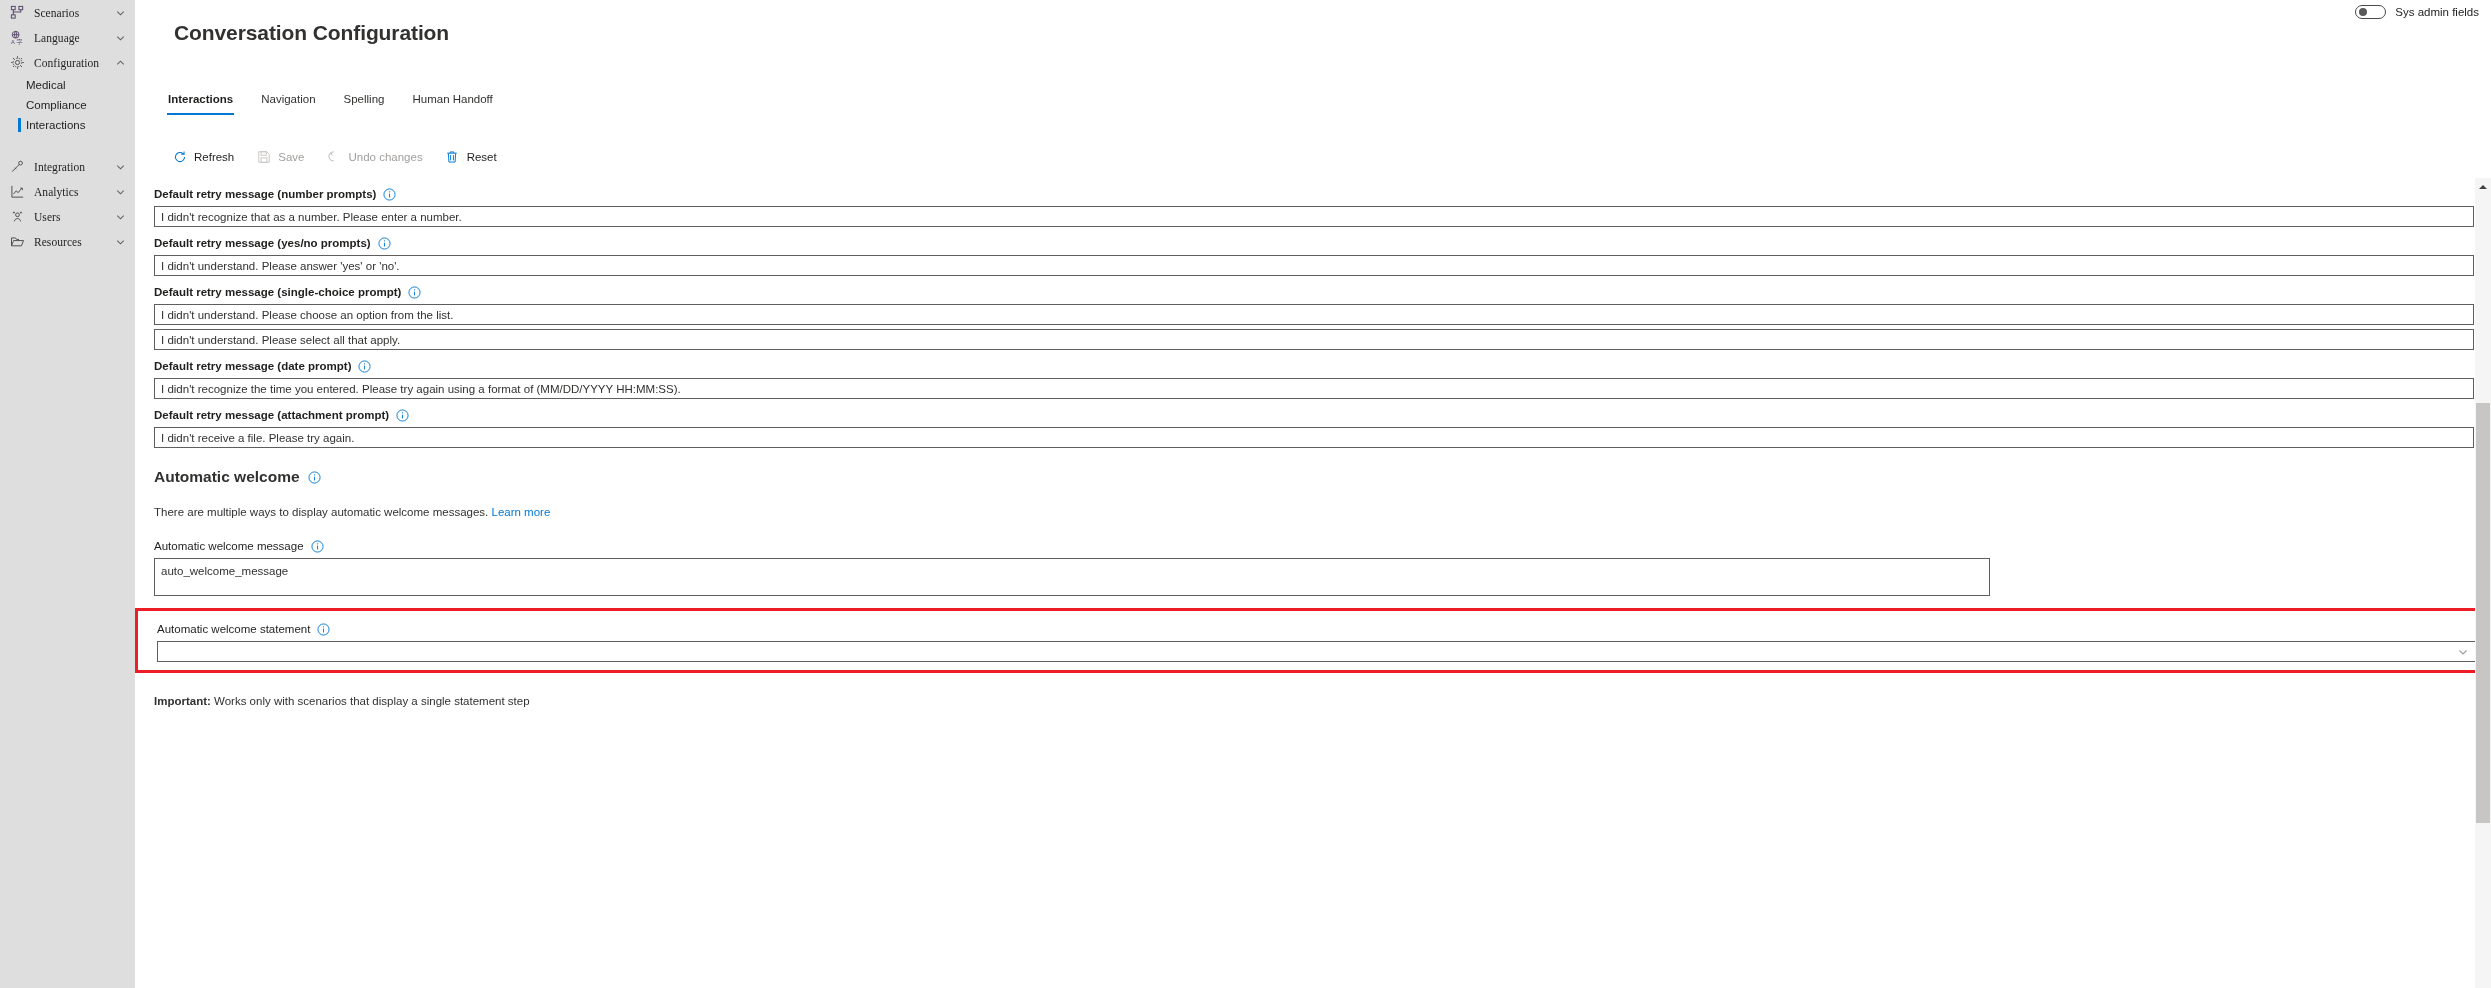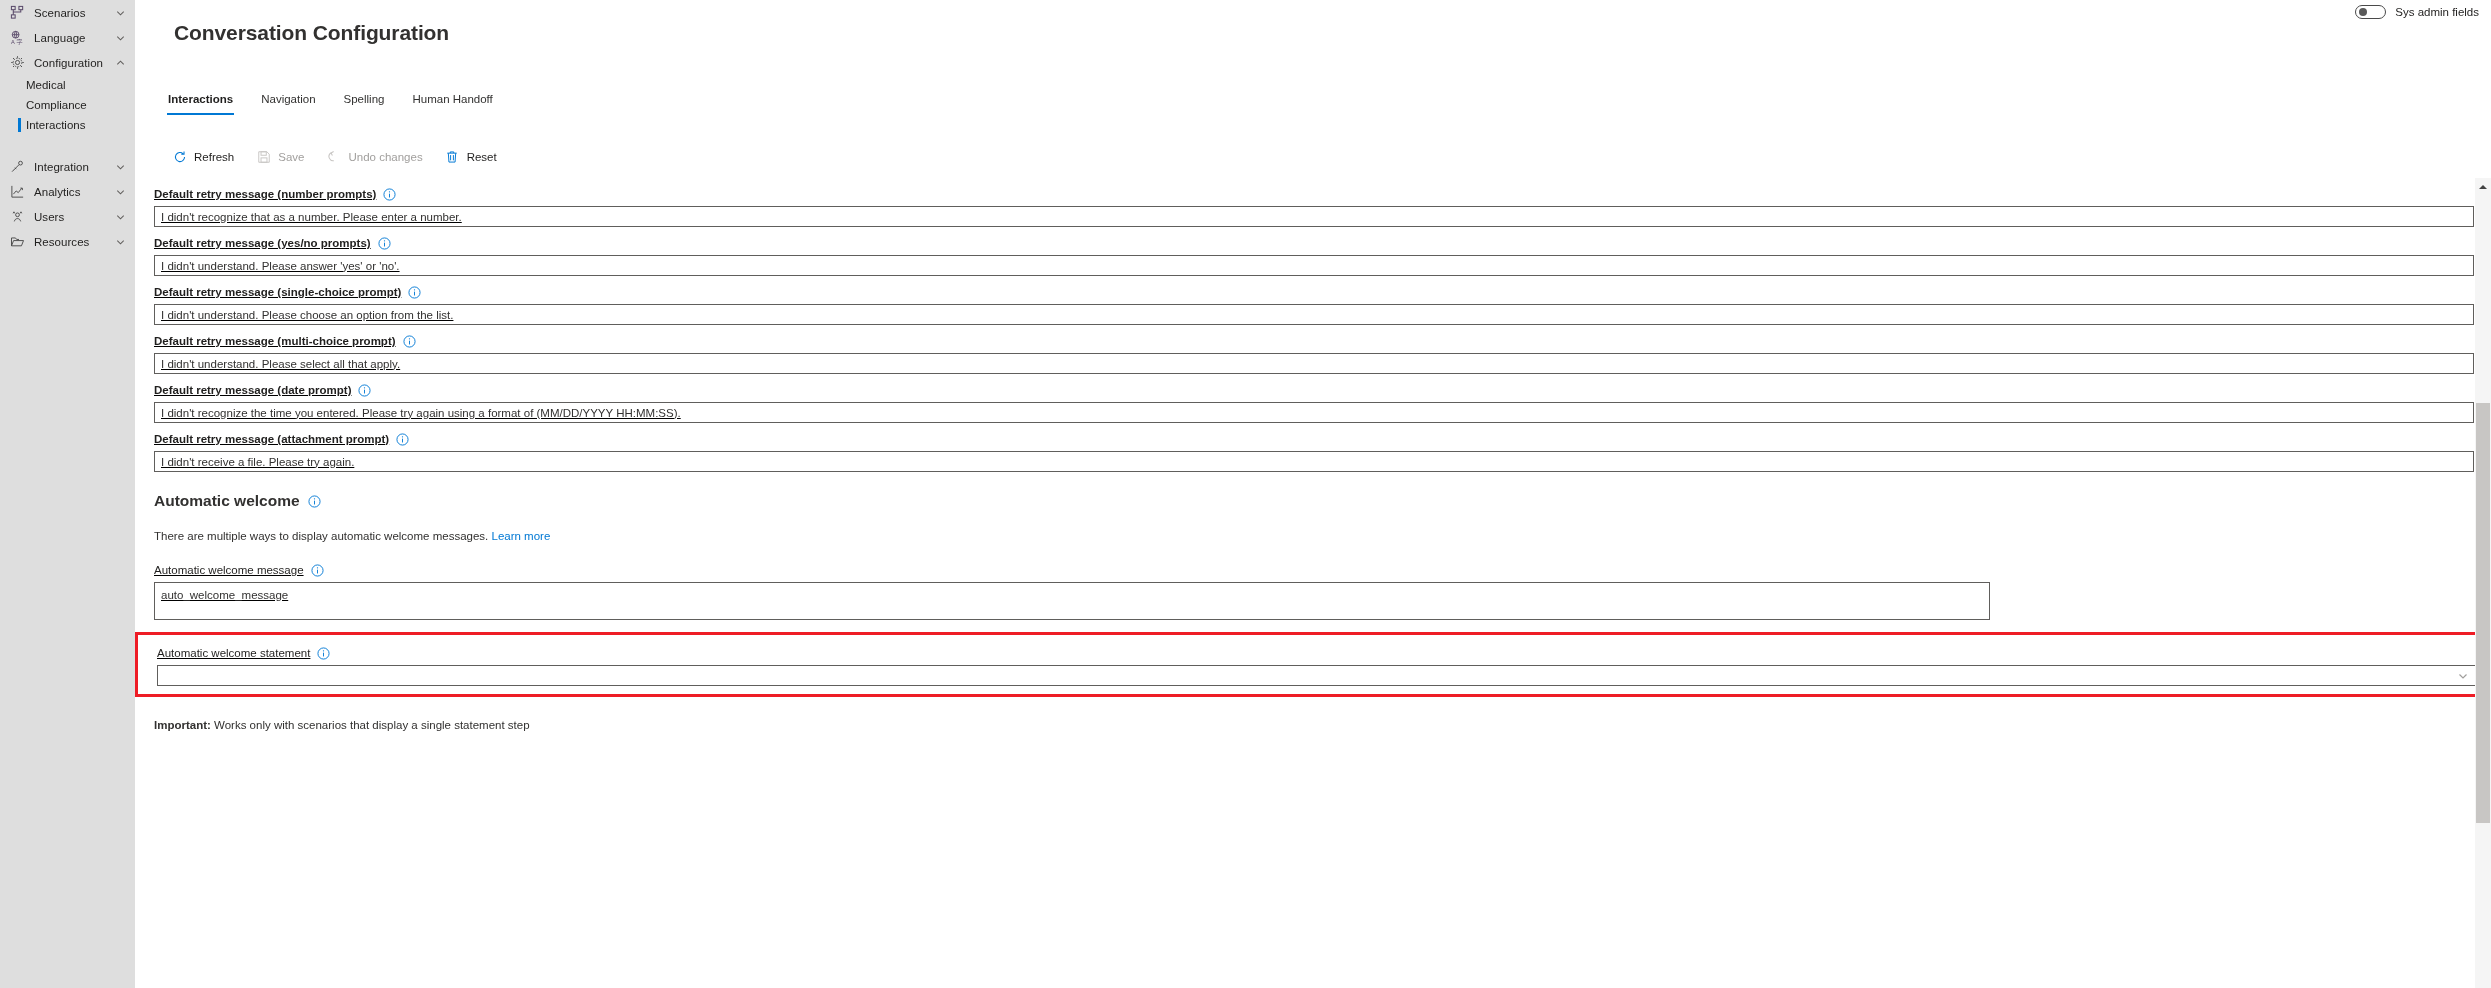--- a/index.html
+++ b/index.html
@@ -36,20 +36,21 @@
     display: flex; align-items: center; justify-content: center;
     color: #484644;
   }
   .nav-item .ico svg { display:block; }
   .nav-label {
     font-size: 11.5px;
     color: #201f1e;
     margin-left: 8px;
     white-space: nowrap;
     letter-spacing: 0.05px;
+    font-family: Liberation Serif, serif;
   }
   .chev {
     position: absolute;
     right: 9px;
     top: 50%;
     transform: translateY(-50%);
     color: #605e5c;
     display: flex;
   }
   .nav-sub {
@@ -179,21 +180,21 @@
     position: absolute;
     left: 0; right: 0;
     top: 178px;
     bottom: 0;
     overflow: hidden;
   }
   .form {
     padding: 0 0 0 19px;
     width: 2340px;
   }
-  .field { margin-bottom: 4px; text-decoration: underline; }
+  .field { margin-bottom: 4px; }
   .field-label-row {
     display: flex;
     align-items: center;
     gap: 7px;
     height: 20px;
     margin-top: 6px;
   }
   .field-label {
     font-size: 11.5px;
     color: #201f1e;
@@ -568,30 +569,20 @@
                   <circle cx="7" cy="7" r="6"></circle>
                   <path d="M7 6.1v4.1"></path>
                   <circle cx="7" cy="4.1" r="0.7" fill="#0078d4" stroke="none"></circle>
                 </svg>
             </span>
           </div>
           <input class="txt-input" value="I didn't understand. Please choose an option from the list." style="">
         </div>
 
         <div class="field">
-          <div class="field-label-row">
-            <span class="field-label">Default retry message (multi-choice prompt)</span>
-            <span class="info-icon">
-              <svg width="13" height="13" viewBox="0 0 14 14" fill="none" stroke="#0078d4" stroke-width="1">
-                  <circle cx="7" cy="7" r="6"></circle>
-                  <path d="M7 6.1v4.1"></path>
-                  <circle cx="7" cy="4.1" r="0.7" fill="#0078d4" stroke="none"></circle>
-                </svg>
-            </span>
-          </div>
           <input class="txt-input" value="I didn't understand. Please select all that apply." style="">
         </div>
 
         <div class="field">
           <div class="field-label-row">
             <span class="field-label">Default retry message (date prompt)</span>
             <span class="info-icon">
               <svg width="13" height="13" viewBox="0 0 14 14" fill="none" stroke="#0078d4" stroke-width="1">
                   <circle cx="7" cy="7" r="6"></circle>
                   <path d="M7 6.1v4.1"></path>

